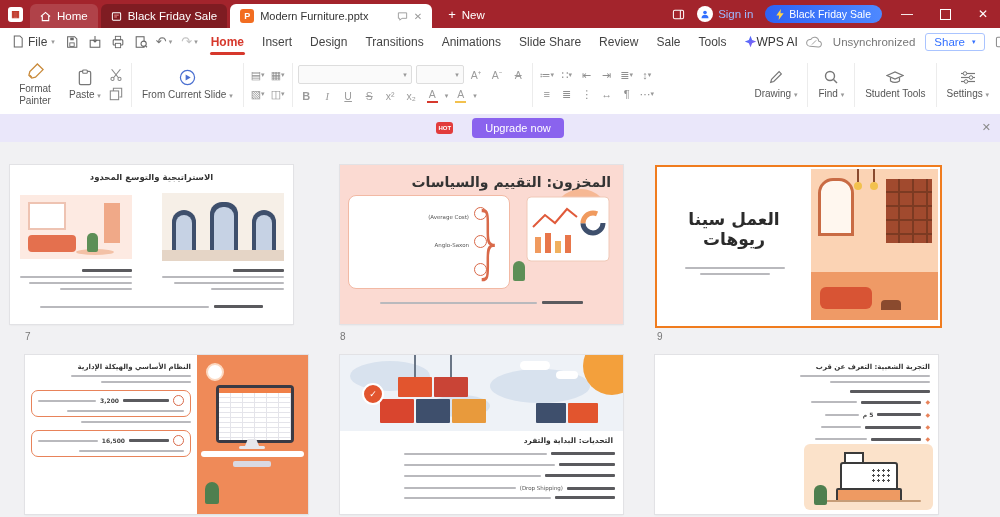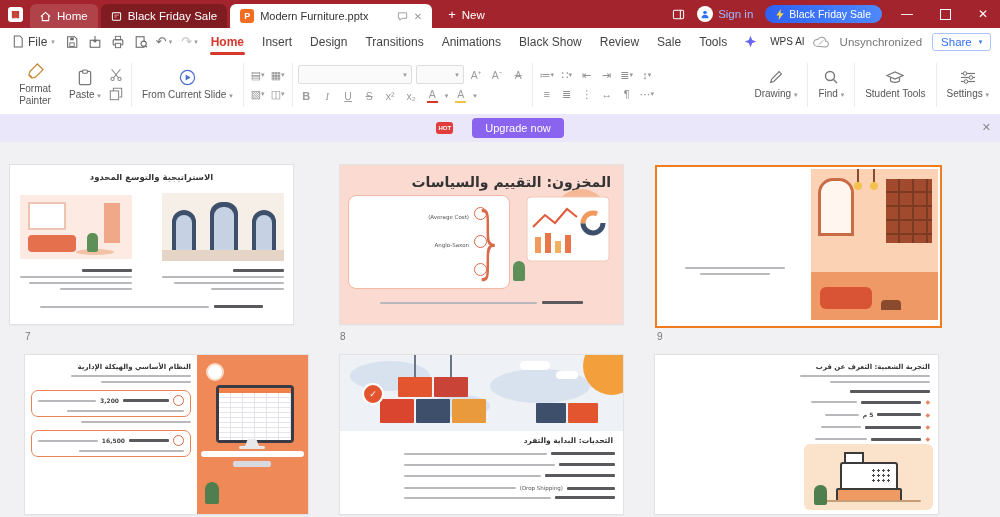--- a/index.html
+++ b/index.html
@@ -35,21 +35,21 @@
   #menubar{position:absolute;top:28px;left:0;right:0;height:27px;background:#fff;border-bottom:1px solid #ececec;
            display:flex;align-items:center;font-size:12px;color:#444}
   .mb-file{display:flex;align-items:center;gap:4px;padding:0 6px 0 12px}
   .mb-icons{display:flex;align-items:center;gap:9px;padding:0 4px}
   .mb-undo{display:flex;align-items:center;gap:2px;color:#777;font-size:13px}
   .mb-undo.dis{color:#c2c2c2}
   .caret{font-size:7px;color:#999}
   .mtab{padding:0 9px;line-height:26px;position:relative;white-space:nowrap}
   .mtab.active{color:#d6382c;font-weight:bold}
   .mtab.active::after{content:"";position:absolute;left:8px;right:8px;bottom:0;height:3px;border-radius:2px;background:#d6382c}
-  .wpsai{display:flex;align-items:center;gap:13px;font-size:10px;color:#333;padding:0 8px;white-space:nowrap}
+  .wpsai{display:flex;align-items:center;gap:0;font-size:12px;color:#333;padding:0 8px;white-space:nowrap}
   .mb-right{margin-left:auto;display:flex;align-items:center;gap:10px;padding-right:10px;color:#777;font-size:11.5px;white-space:nowrap}
   .share-btn{border:1px solid #aac4ff;color:#3370ff;border-radius:3px;padding:2px 8px;font-size:11.5px;
              display:flex;gap:7px;align-items:center}
 
   
   #ribbon{position:absolute;top:55px;left:0;right:0;height:59px;background:#fff;border-bottom:1px solid #e7e7e7;
           display:flex;align-items:center;padding:0 6px}
   .rsep{width:1px;height:44px;background:#ececec;margin:0 5px;flex:0 0 auto}
   .rb-big{display:flex;flex-direction:column;align-items:center;justify-content:center;gap:3px;font-size:10px;
           color:#555;text-align:center;padding:2px 5px;border-radius:4px;line-height:1.15;white-space:nowrap}
@@ -255,21 +255,21 @@
   <div class="mb-icons">
     <span class="mb-undo">↶<span class="caret">▾</span></span>
     <span class="mb-undo dis">↷<span class="caret">▾</span></span>
   </div>
 
   <span class="mtab active">Home</span>
   <span class="mtab">Insert</span>
   <span class="mtab">Design</span>
   <span class="mtab">Transitions</span>
   <span class="mtab">Animations</span>
-  <span class="mtab">Black Show</span>
+  <span class="mtab">Slide Share</span>
   <span class="mtab">Review</span>
   <span class="mtab">Sale</span>
   <span class="mtab">Tools</span>
 
   <div class="wpsai">
     <svg width="13" height="13" viewBox="0 0 16 16">
       <defs>
           <linearGradient id="aig" x1="0" y1="0" x2="1" y2="1">
             <stop offset="0" stop-color="#3370ff"></stop>
             <stop offset="1" stop-color="#9a5cf0"></stop>
@@ -526,20 +526,21 @@
     </div>
     <i class="plant8 abs"></i>
     <div class="rtl" style="position:absolute;left:40px;right:40px;top:136px;display:flex;gap:5px;align-items:center">
       <span class="bar d" style="width:20%;margin-top:0"></span>
         <span class="bar" style="flex:1;margin-top:0"></span>
     </div>
   </div>
   <span class="snum" style="left:340px;top:189px">8</span>
 
   <div class="slide sel" style="left:655px;top:23px">
+    <div class="s9-big rtl">العمل سينا ريوهات</div>
     <div class="s9-sub">
       <div class="bar" style="width:100%"></div>
         <div class="bar" style="width:70%;margin-left:15%"></div>
     </div>
     <div class="img9">
       <i class="i9-arch abs"></i>
         <i class="i9-shelf abs"></i>
       <span class="lamp" style="left:46px"></span>
         <span class="lamp" style="left:62px"></span>
       <i class="i9-sofa abs"></i>

